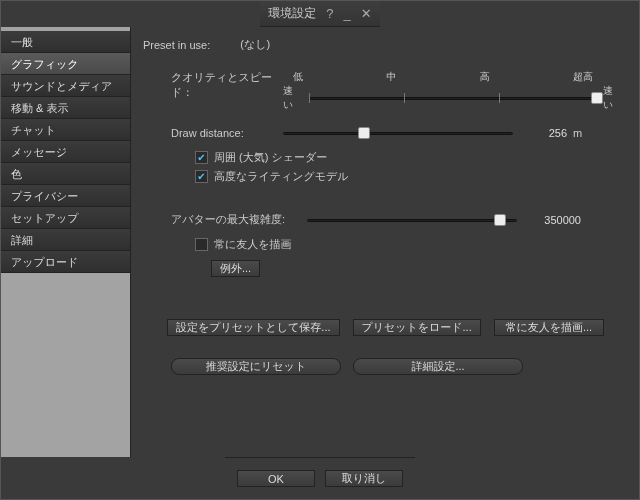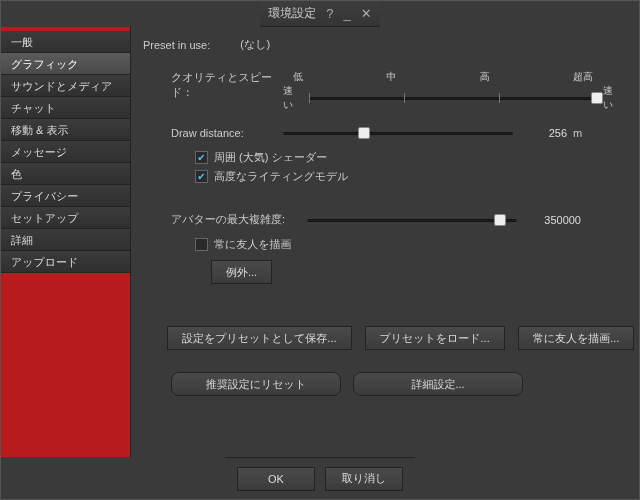--- a/index.html
+++ b/index.html
@@ -2,38 +2,38 @@
 <html><head>
 <meta charset="utf-8">
 <style>
   * { margin:0; padding:0; box-sizing:border-box; font-family:"Meiryo","Hiragino Kaku Gothic Pro",sans-serif; }
   body { background:#000; width:640px; height:500px; overflow:hidden; }
   .window { width:640px; height:500px; background:#3a3a3a; display:flex; flex-direction:column; border:1px solid #555;align-items:center; }
   .titlebar { height:26px; background:linear-gradient(#3e3e3e,#343434); display:flex; align-items:center; padding:0 8px; color:#ccc; font-size:12px; border-bottom:1px solid #222; }
   .titlebar .spacer { flex:1; }
   .tb-btn { color:#aaa; font-size:13px; margin-left:10px; cursor:pointer; }
   .body { flex:1; display:flex; min-height:0; }
-  .sidebar { width:130px; background:#b91c1c; border-right:1px solid #222; padding-top:4px; }
+  .sidebar { width:130px; background:#a3a3a3; border-right:1px solid #222; padding-top:4px; }
   .nav-item { height:22px; line-height:22px; padding-left:10px; font-size:11px; color:#ddd; background:linear-gradient(#3b3b3b,#2f2f2f); border-bottom:1px solid #222; cursor:pointer; }
   .nav-item.sel { background:linear-gradient(#5a5a5a,#4a4a4a); color:#fff; }
   .content { flex:1; padding:10px 16px 10px 40px; color:#ccc; font-size:11px; position:relative; }
   .row { display:flex; align-items:center; margin-bottom:10px; }
   .label { color:#ccc; }
   .preset-row { display:flex; align-items:center; gap:30px; margin-bottom:18px; padding-left:0; margin-left:-28px;}
   .quality-block { margin-bottom:8px; }
   .ticklabels { display:flex; justify-content:space-between; width:300px; margin-left:10px; font-size:10px; color:#ccc; }
   .slider-wrap { display:flex; align-items:center; }
   .slider { position:relative; height:14px; }
   .track { position:absolute; top:6px; left:0; right:0; height:3px; background:#222; border:1px solid #111; border-radius:2px; }
   .tick { position:absolute; top:2px; width:1px; height:10px; background:#777; }
   .thumb { position:absolute; top:1px; width:12px; height:12px; background:#eee; border:1px solid #888; border-radius:2px; transform:translateX(-50%); cursor:pointer; }
   .end-lbl { font-size:10px; color:#ccc; }
   .chk { display:flex; align-items:center; gap:6px; margin:4px 0 4px 24px; }
   .chk-box { width:13px; height:13px; background:#2a2a2a; border:1px solid #666; display:flex; align-items:center; justify-content:center; font-size:10px; color:#4fc3f7; }
-  .btn { background:linear-gradient(#4a4a4a,#3b3b3b); border:1px solid #222; color:#ddd; font-size:11px; height:24px; padding:0 14px; cursor:pointer; }
+  .btn { background:linear-gradient(#4a4a4a,#3b3b3b); border:1px solid #222; color:#ddd; font-size:11px; height:17px; padding:0 8px; cursor:pointer; }
   .section-gap { height:24px; }
   .btn-row { display:flex; gap:8px; margin-top:12px; margin-left:-4px; }
   .btn-row .btn { flex:0 0 auto; min-width:140px; }
   .btn-row2 { display:flex; gap:12px; margin-top:22px; }
   .btn-row2 .btn { min-width:170px;border-radius:8px; }
   .footer { height:42px; background:#3a3a3a; border-top:1px solid #222; display:flex; align-items:center; justify-content:flex-end; padding:0 12px; gap:10px; }
   .footer .btn { min-width:78px; }
   .val { color:#ddd; min-width:54px; text-align:right; }
   .unit { margin-left:6px; color:#ccc; }
 </style>
@@ -48,22 +48,22 @@
     <span class="tb-btn">?</span>
     <span class="tb-btn">_</span>
     <span class="tb-btn">✕</span>
   </div>
 
   <div class="body">
     <div class="sidebar">
       <div class="nav-item">一般</div>
       <div class="nav-item sel">グラフィック</div>
       <div class="nav-item">サウンドとメディア</div>
+      <div class="nav-item">移動 &amp; 表示</div>
       <div class="nav-item">チャット</div>
-      <div class="nav-item">移動 &amp; 表示</div>
       <div class="nav-item">メッセージ</div>
       <div class="nav-item">色</div>
       <div class="nav-item">プライバシー</div>
       <div class="nav-item">セットアップ</div>
       <div class="nav-item">詳細</div>
       <div class="nav-item">アップロード</div>
     </div>
 
     <div class="content">
 

